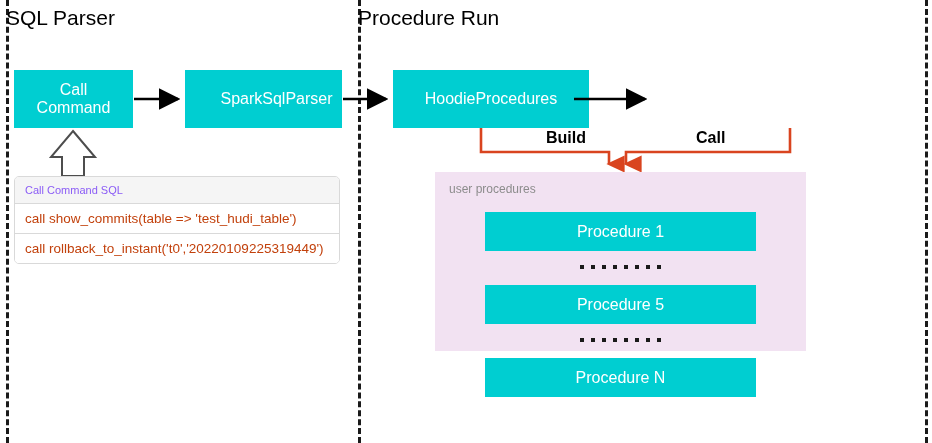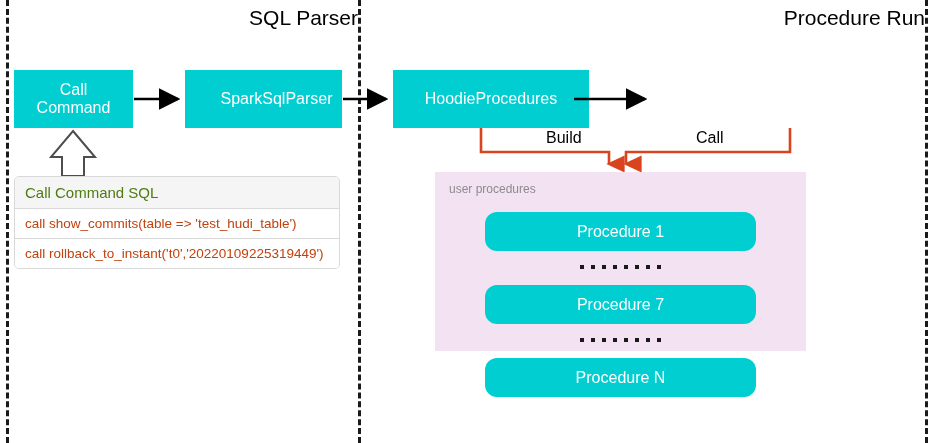--- a/index.html
+++ b/index.html
@@ -27,21 +27,21 @@
   }
   #vdash-left   { left: 6px; }
   #vdash-mid    { left: 358px; }
   #vdash-right  { left: 925px; }
 
   
   .section-title {
     position: absolute;
     font-size: 21px;
     color: #000000;
-    text-align: right;
+    text-align: left;
     white-space: nowrap;
   }
   #title-sql   { left: 6px;   top: 6px;  width: 352px; }
   #title-proc  { left: 358px; top: 6px;  width: 567px; }
 
   
   .tealbox {
     position: absolute;
     background: #00ced1;
     color: #ffffff;
@@ -74,22 +74,22 @@
     top: 176px;
     width: 326px;
     border: 1px solid #d9d9d9;
     border-radius: 5px;
     box-sizing: border-box;
     background: #ffffff;
     overflow: hidden;
   }
   .sql-head {
     background: #f5f5f5;
-    font-size: 15px;
-    color: #4d7c0f;
+    font-size: 11px;
+    color: #8b5cf6;
     padding: 7px 10px;
     border-bottom: 1px solid #d9d9d9;
   }
   .sql-row {
     background: #ffffff;
     font-size: 13.5px;
     color: #c2410c;
     padding: 7px 10px;
     border-bottom: 1px solid #d9d9d9;
     white-space: nowrap;
@@ -101,20 +101,21 @@
     position: absolute;
     left: 0; top: 0;
     width: 932px; height: 443px;
     pointer-events: none;
   }
   .conn-label {
     position: absolute;
     font-size: 16px;
     color: #000000;
     white-space: nowrap;
+    font-weight: bold;
   }
   #label-build { left: 546px; top: 129px; }
   #label-call  { left: 696px; top: 129px; }
 
   
   #user-panel {
     position: absolute;
     left: 435px;
     top: 172px;
     width: 371px;
@@ -135,21 +136,20 @@
     left: 50px;
     width: 271px;
     height: 39px;
     background: #00ced1;
     color: #ffffff;
     font-size: 16px;
     display: flex;
     align-items: center;
     justify-content: center;
     box-sizing: border-box;
-    border-radius: 12px;
   }
   .dots {
     position: absolute;
     left: 50px;
     width: 271px;
     height: 20px;
     display: flex;
     align-items: center;
     justify-content: center;
     gap: 7px;
@@ -224,21 +224,21 @@
       <i></i>
         <i></i>
         <i></i>
         <i></i>
         <i></i>
         <i></i>
         <i></i>
         <i></i>
     </div>
 
-    <div class="proc-box" style="top:113px;">Procedure 7</div>
+    <div class="proc-box" style="top:113px;">Procedure 5</div>
 
     <div class="dots" style="top:158px;">
       <i></i>
         <i></i>
         <i></i>
         <i></i>
         <i></i>
         <i></i>
         <i></i>
         <i></i>

